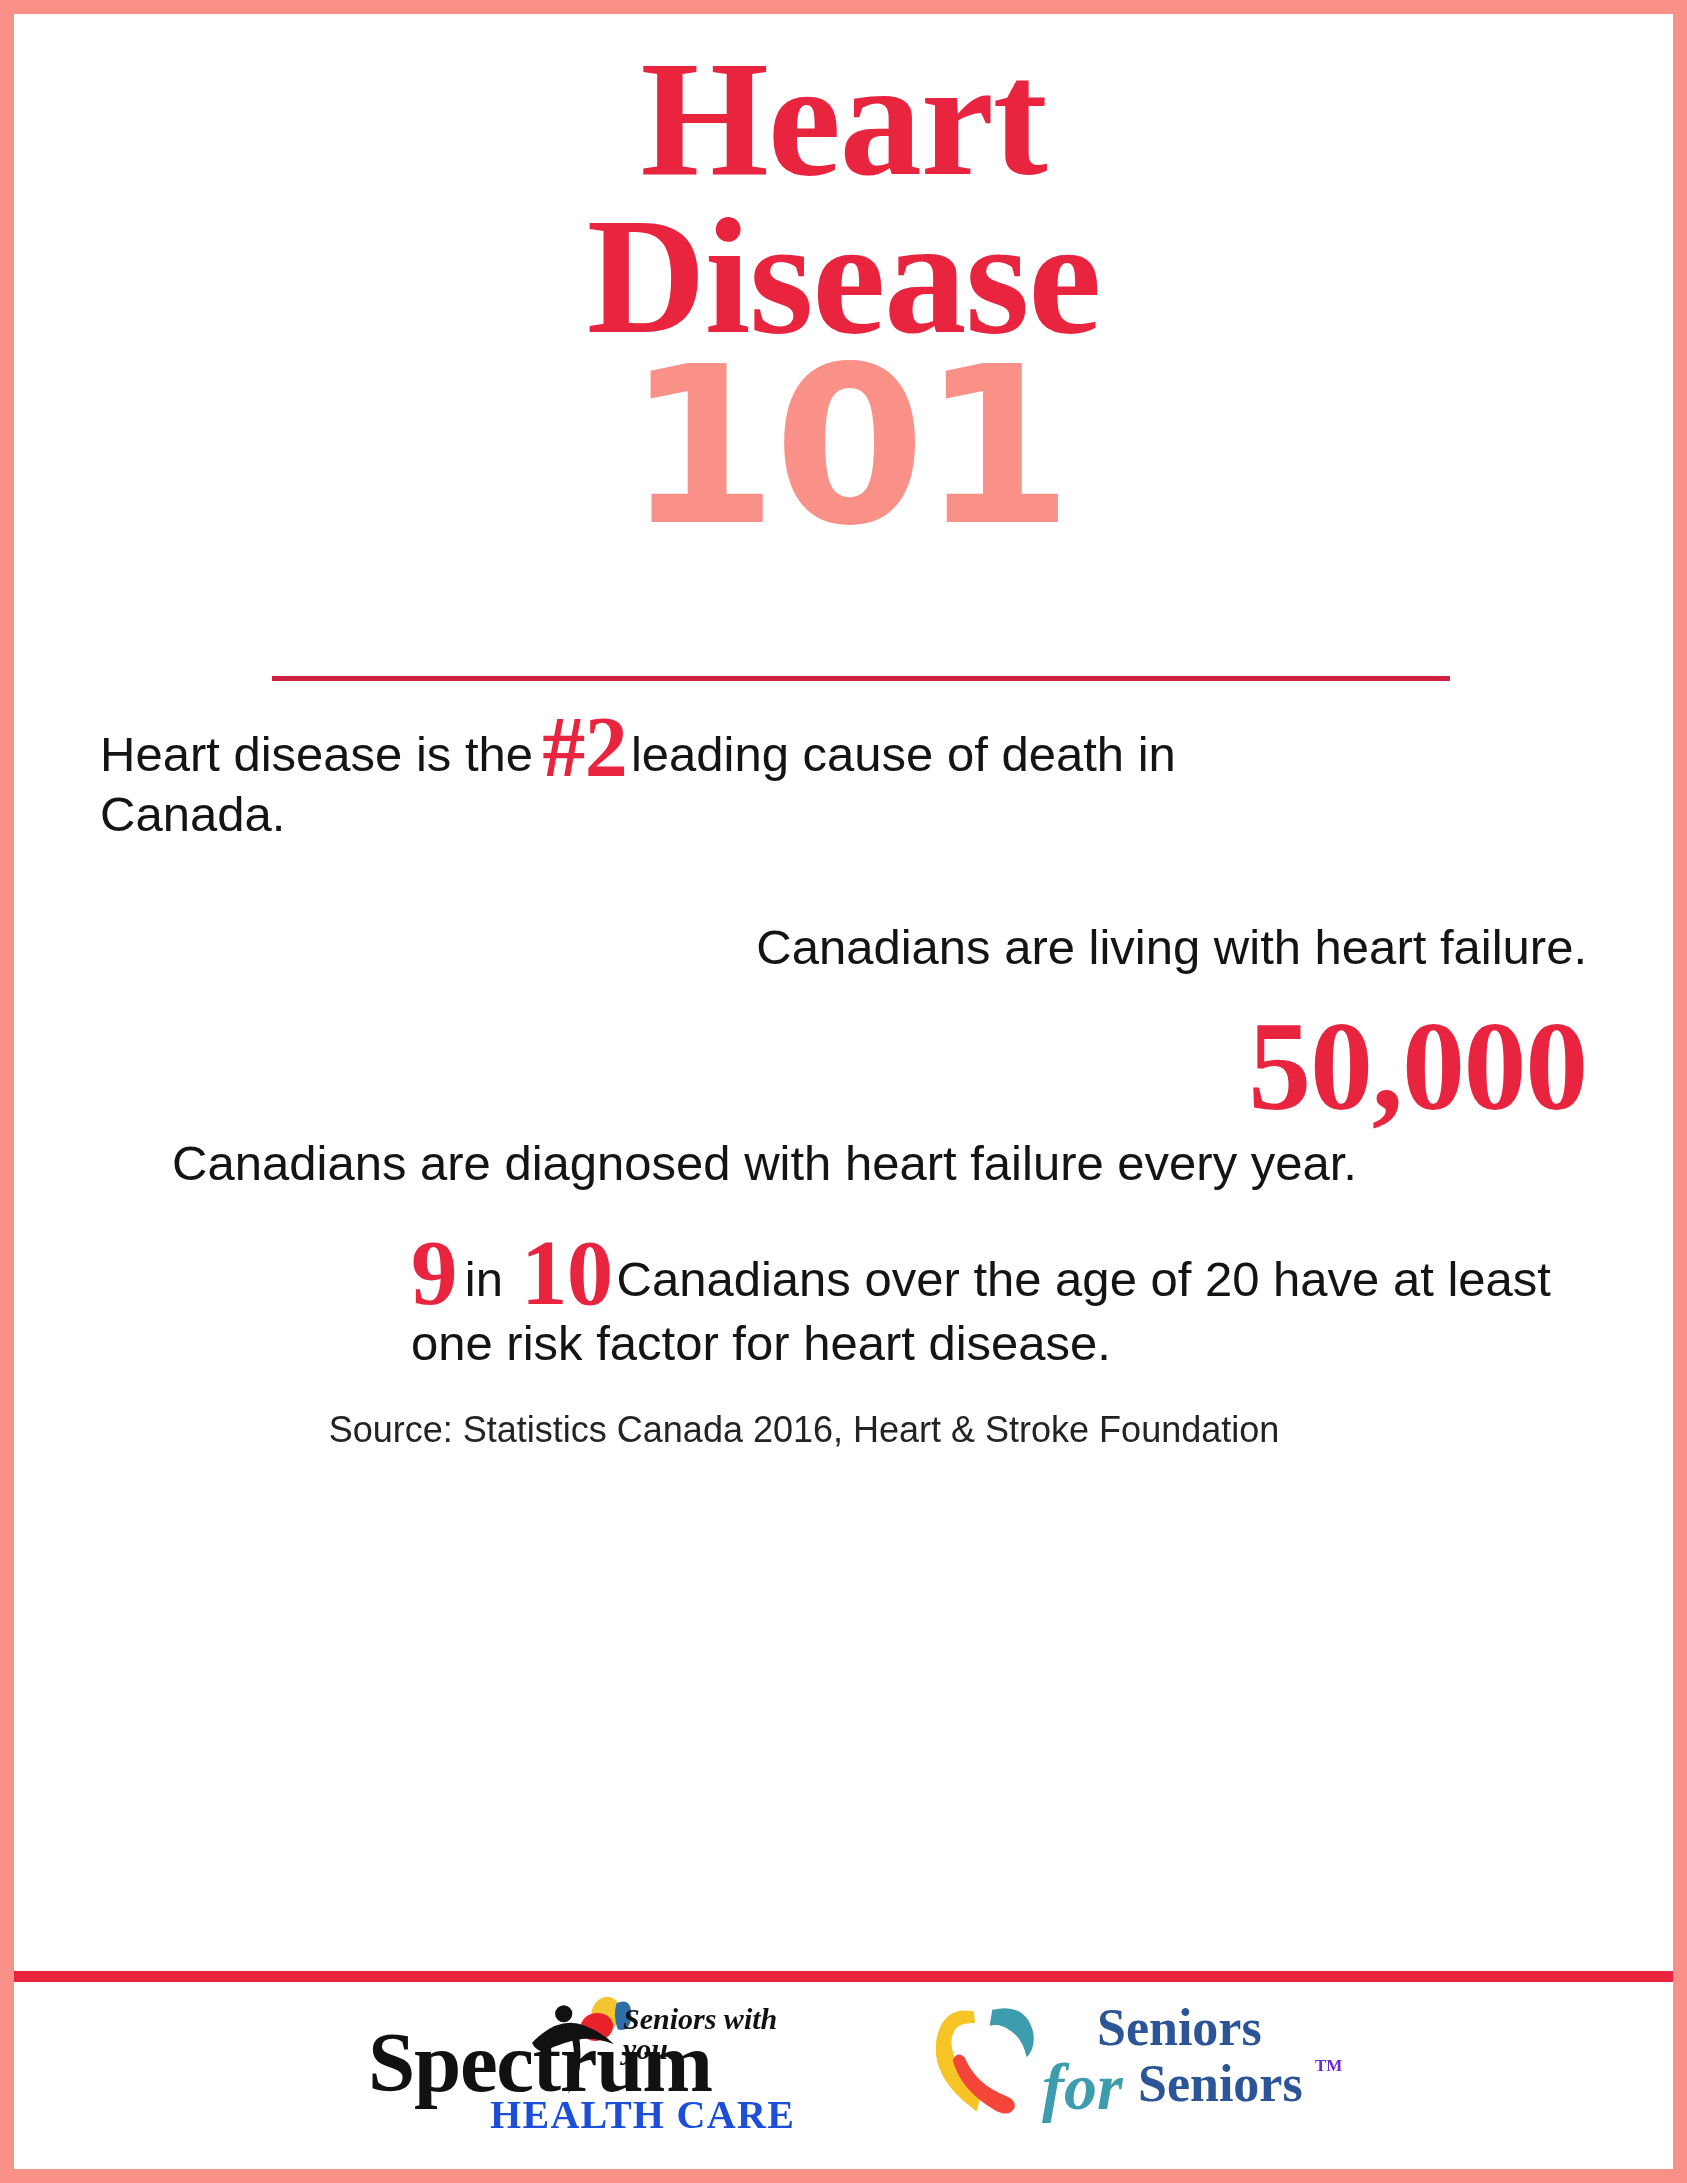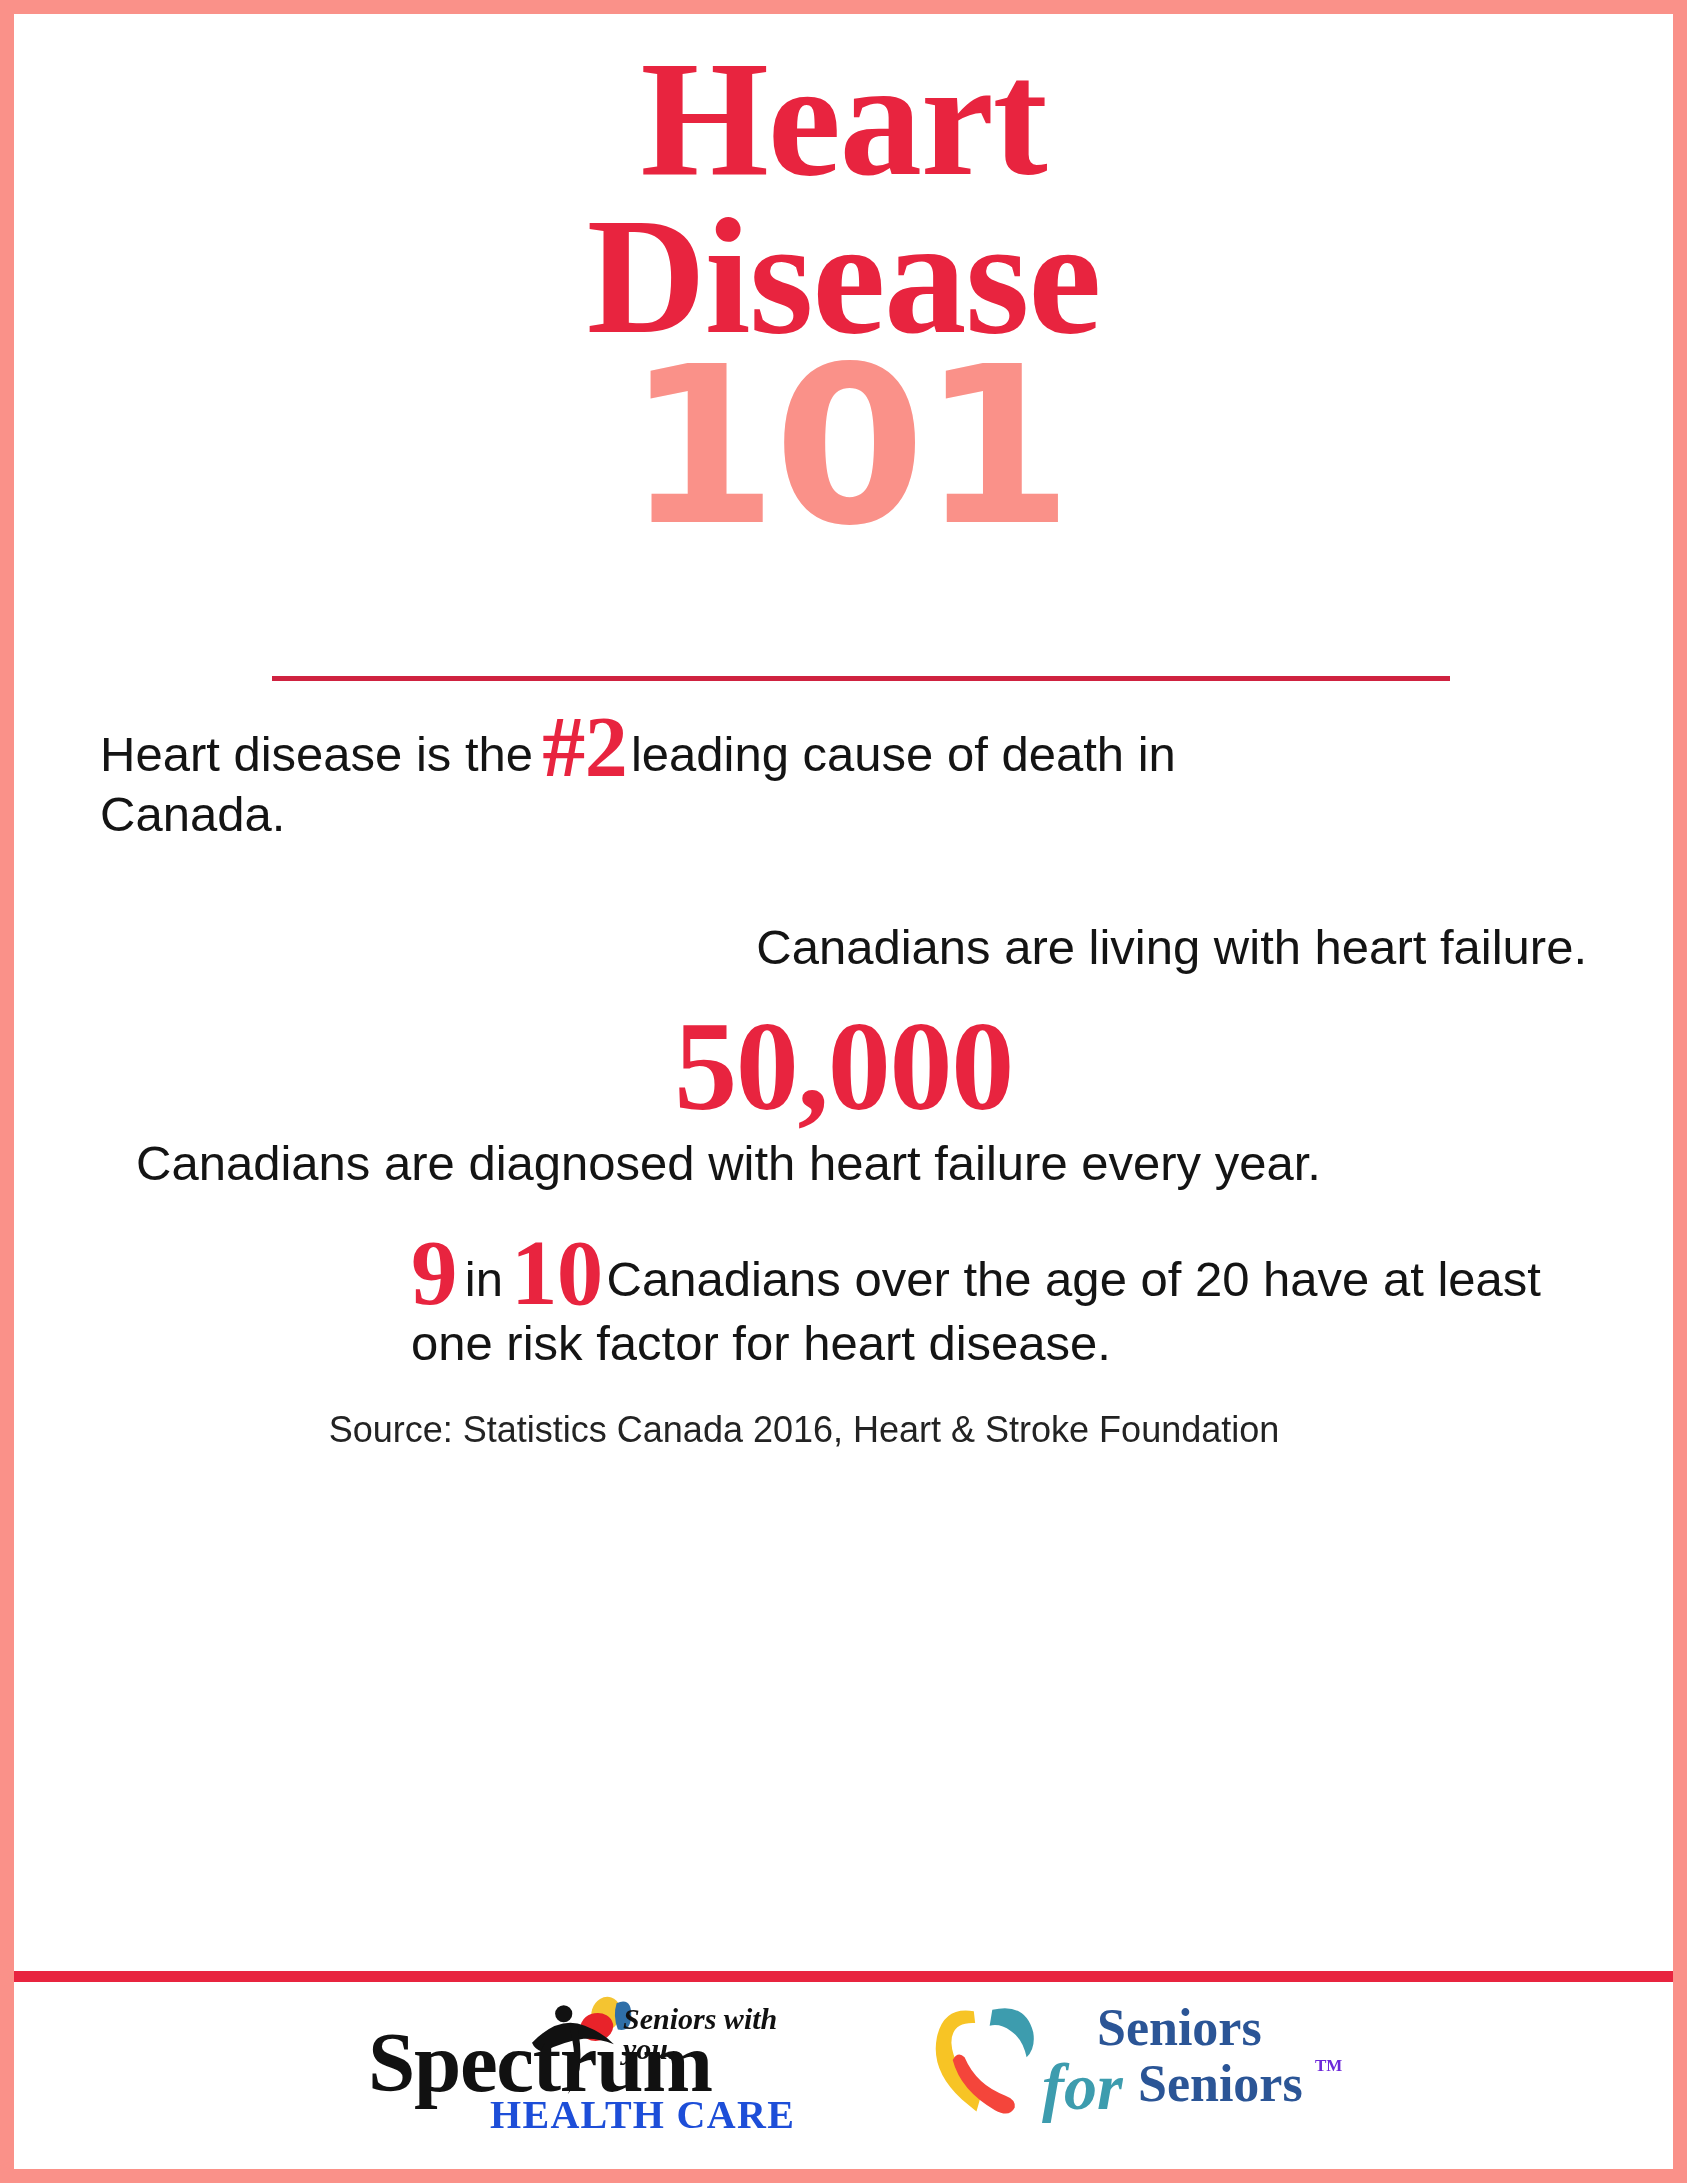--- a/index.html
+++ b/index.html
@@ -128,21 +128,21 @@
   }
   .stat-2 .cap {
     display: block;
     max-width: 926px;
     margin-left: auto;
   }
 
   
   .stat-3 {
     margin: 0 0 53px 0;
-    text-align: center;
+    text-align: right;
   }
   .stat-3 .num {
     display: block;
     font-family: "Liberation Serif", "DejaVu Serif", serif;
     font-weight: bold;
     color: #e8243f;
     font-size: 126px;
     line-height: 1.0;
     letter-spacing: -1.3px;
     margin-bottom: 4px;
@@ -158,21 +158,21 @@
     padding-left: 311px;
     text-align: left;
     line-height: 1.32;
   }
   .stat-4 .big-red {
     font-size: 93px;
     line-height: 0;
     vertical-align: -8px;
   }
   .stat-4 .n9 { padding-right: 8px; }
-  .stat-4 .n10 { padding: 0 4px 0 8px; }
+  .stat-4 .n10 { padding: 0 4px 0 8px; margin-left: 10px; }
 
   .source {
     font-family: "Liberation Sans Narrow", "Liberation Sans", sans-serif;
     font-stretch: condensed;
     font-size: 36px;
     color: #232323;
     text-align: center;
     margin: 0;
     padding-right: 79px;
   }

